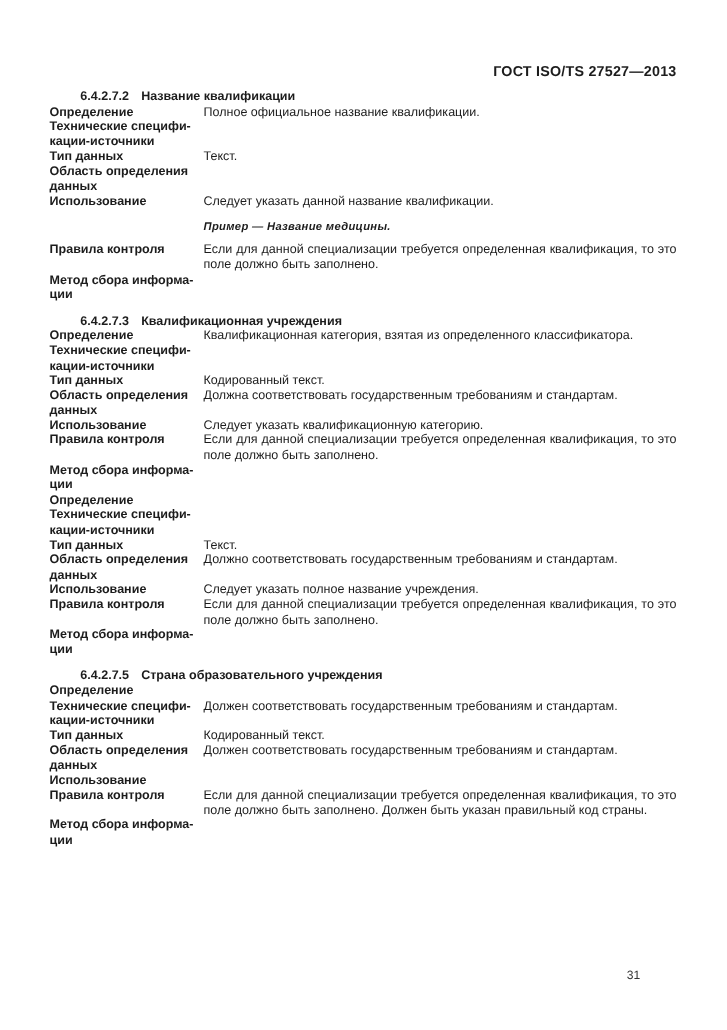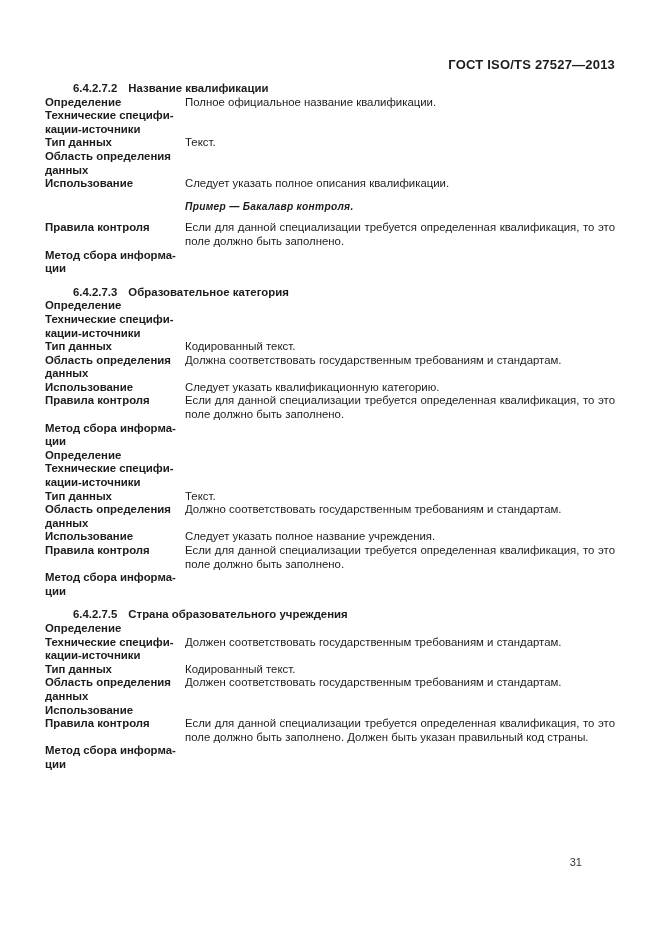--- a/index.html
+++ b/index.html
@@ -61,21 +61,21 @@
   }
   .example-row .def {
     font-size: 10.2px;
     font-weight: bold;
     font-style: italic;
     text-align: left;
     letter-spacing: 0.3px;
   }
   .page-number {
     position: absolute;
-    top: 856px;
+    top: 881px;
     right: 79px;
     font-size: 11px;
     color: #333333;
   }
 </style>
 </head>
 <body>
 
 <div class="page">
   <div class="running-header">ГОСТ ISO/TS 27527—2013</div>
@@ -95,39 +95,40 @@
         <div class="row">
           <div class="term">Тип данных</div>
           <div class="def">Текст.</div>
         </div>
         <div class="row">
           <div class="term">Область определения данных</div>
           <div class="def"></div>
         </div>
         <div class="row">
           <div class="term">Использование</div>
-          <div class="def">Следует указать полное описания квалификации.</div>
+          <div class="def">Следует указать данной название квалификации.</div>
         </div>
         <div class="row example-row">
           <div class="term"></div>
-          <div class="def">Пример — Бакалавр контроля.</div>
+          <div class="def">Пример — Название медицины.</div>
         </div>
         <div class="row">
           <div class="term">Правила контроля</div>
           <div class="def">Если для данной специализации требуется определенная квалификация, то это поле должно быть заполнено.</div>
         </div>
         <div class="row">
           <div class="term">Метод сбора информа-ции</div>
           <div class="def"></div>
         </div>
       </section>
       <section>
-        <div class="sec-heading"><span class="sec-num">6.4.2.7.3</span><span>Образовательное категория</span></div>
-        <div class="row">
-          <div class="term">Определение</div>
+        <div class="sec-heading"><span class="sec-num">6.4.2.7.3</span><span>Квалификационная учреждения</span></div>
+        <div class="row">
+          <div class="term">Определение</div>
+          <div class="def">Квалификационная категория, взятая из определенного классификатора.</div>
         </div>
         <div class="row">
           <div class="term">Технические специфи-кации-источники</div>
           <div class="def"></div>
         </div>
         <div class="row">
           <div class="term">Тип данных</div>
           <div class="def">Кодированный текст.</div>
         </div>
         <div class="row">

